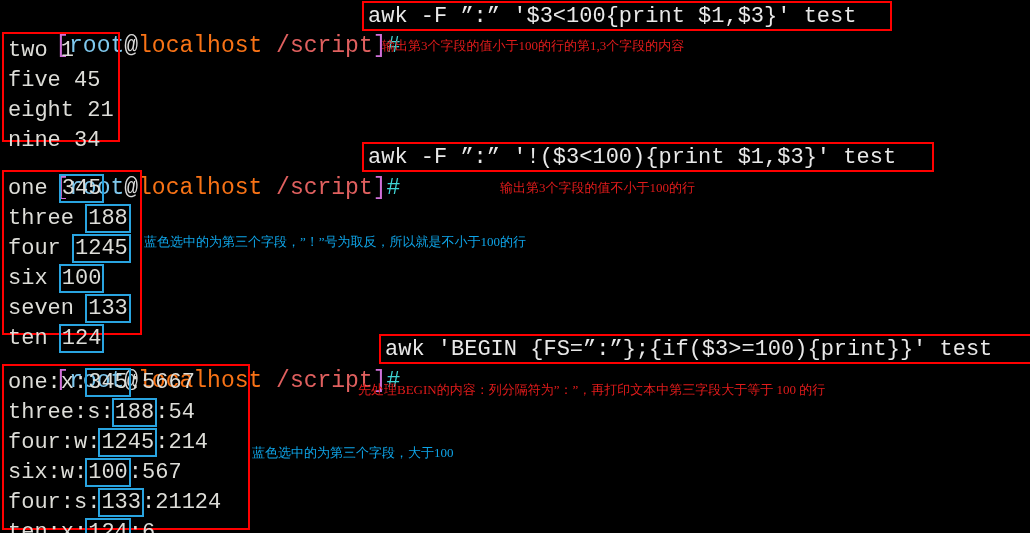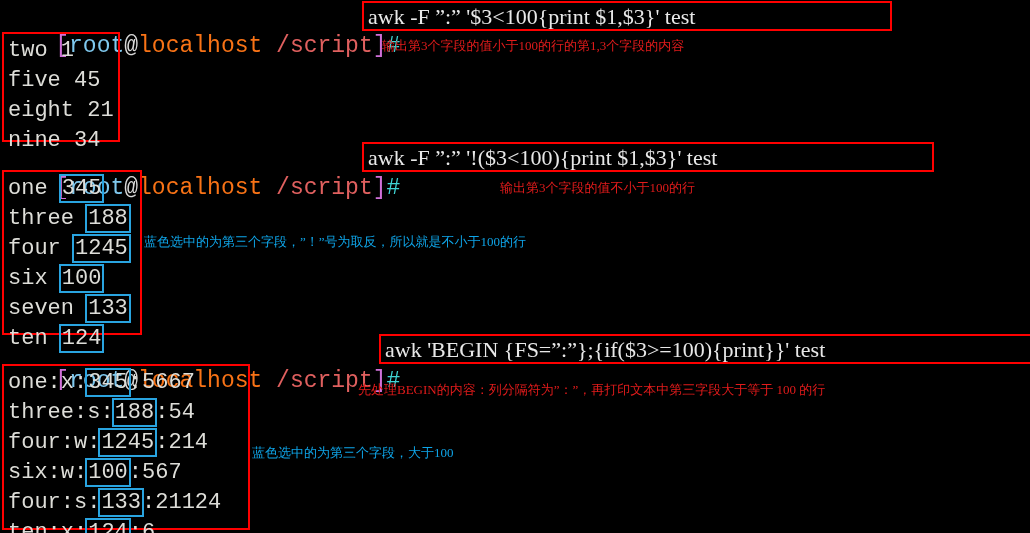--- a/index.html
+++ b/index.html
@@ -39,21 +39,21 @@
   
   .cmd-box {
     position: absolute;
     border: 2px solid #ff0000;
     box-sizing: border-box;
     white-space: pre;
     color: #e8e8e8;
     font-size: 22px;
     line-height: 28px;
     padding: 0px 0 0px 4px;
-    font-family: Liberation Serif, serif;
+    font-family: Liberation Mono, monospace;
   }
 
   
   .out-box {
     position: absolute;
     border: 2px solid #ff0000;
     box-sizing: border-box;
     padding: 2px 4px 2px 4px;
     text-decoration: underline;
   }

